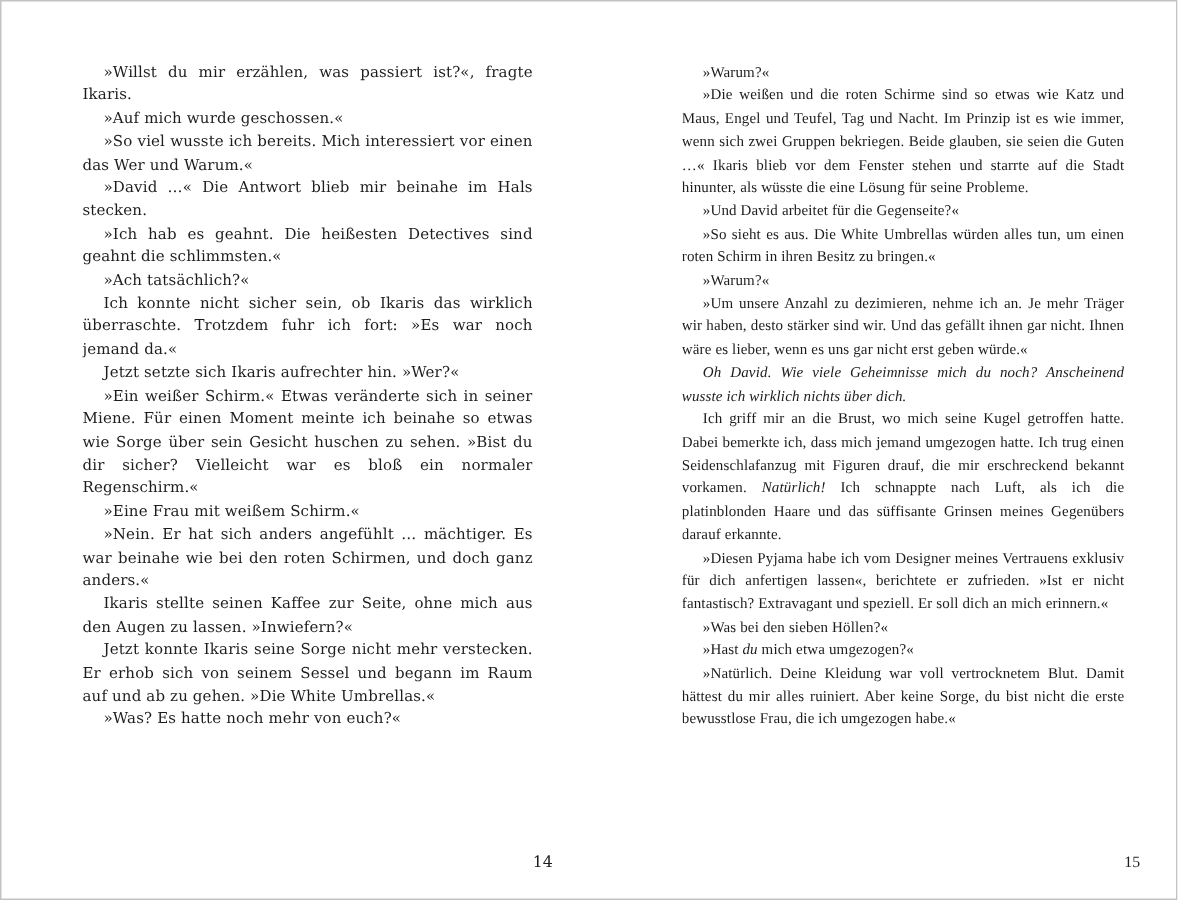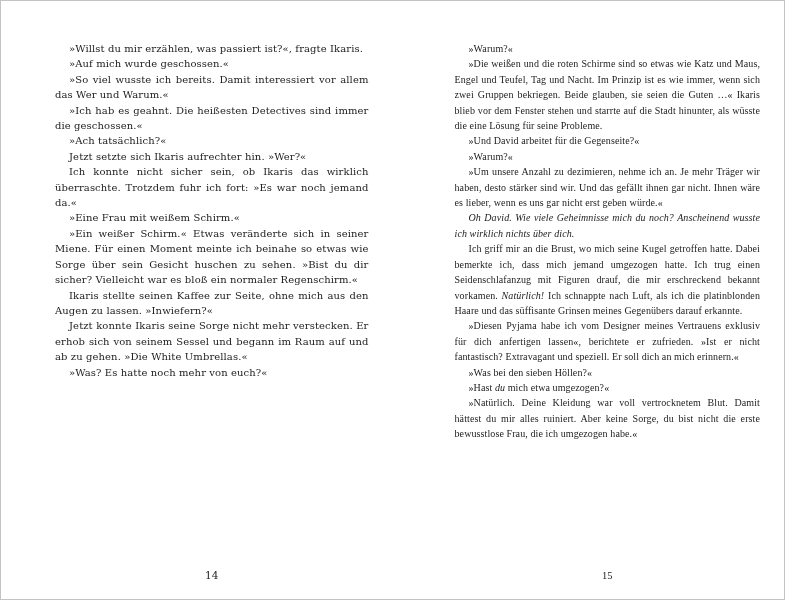--- a/index.html
+++ b/index.html
@@ -17,21 +17,21 @@
     font-family: "DejaVu Serif", "Liberation Serif", serif;
     color: #1c1c1c;
     overflow: hidden;
   }
   .page {
     position: relative;
     width: 50%;
     height: 100%;
     box-sizing: border-box;
     display: flex;
-    flex-direction: column;
+    flex-direction: row;
   }
   .page-left  { padding: 40px 24px 18px 54px; }
   .page-right { padding: 40px 24px 18px 62px; font-family: Liberation Serif, serif; }
   .text-column {
     text-align: justify;
     font-size: 10px;
     line-height: 15.4px;
     letter-spacing: 0.1px;
     max-height: 510px;
     overflow: hidden;
@@ -52,40 +52,43 @@
 </style>
 </head>
 <body>
 
 <div class="spread">
 
   <div class="page page-left">
     <div class="text-column" lang="de">
         <p class="para"><span>»Willst du mir erzählen, was passiert ist?«, fragte Ikaris.</span></p>
         <p class="para"><span>»Auf mich wurde geschossen.«</span></p>
-        <p class="para"><span>»So viel wusste ich bereits. Damit interessiert vor allem das Wer und Warum.«</span></p>
-        <p class="para"><span>»Ich hab es geahnt. Die heißesten Detectives sind immer die geschossen.«</span></p>
+        <p class="para"><span>»So viel wusste ich bereits. Mich interessiert vor einen das Wer und Warum.«</span></p>
+        <p class="para"><span>»David …« Die Antwort blieb mir beinahe im Hals stecken.</span></p>
+        <p class="para"><span>»Ich hab es geahnt. Die heißesten Detectives sind geahnt die schlimmsten.«</span></p>
         <p class="para"><span>»Ach tatsächlich?«</span></p>
+        <p class="para"><span>Ich konnte nicht sicher sein, ob Ikaris das wirklich überraschte. Trotzdem fuhr ich fort: »Es war noch jemand da.«</span></p>
         <p class="para"><span>Jetzt setzte sich Ikaris aufrechter hin. »Wer?«</span></p>
-        <p class="para"><span>Ich konnte nicht sicher sein, ob Ikaris das wirklich überraschte. Trotzdem fuhr ich fort: »Es war noch jemand da.«</span></p>
+        <p class="para"><span>»Ein weißer Schirm.« Etwas veränderte sich in seiner Miene. Für einen Moment meinte ich beinahe so etwas wie Sorge über sein Gesicht huschen zu sehen. »Bist du dir sicher? Vielleicht war es bloß ein normaler Regenschirm.«</span></p>
         <p class="para"><span>»Eine Frau mit weißem Schirm.«</span></p>
-        <p class="para"><span>»Ein weißer Schirm.« Etwas veränderte sich in seiner Miene. Für einen Moment meinte ich beinahe so etwas wie Sorge über sein Gesicht huschen zu sehen. »Bist du dir sicher? Vielleicht war es bloß ein normaler Regenschirm.«</span></p>
+        <p class="para"><span>»Nein. Er hat sich anders angefühlt … mächtiger. Es war beinahe wie bei den roten Schirmen, und doch ganz anders.«</span></p>
         <p class="para"><span>Ikaris stellte seinen Kaffee zur Seite, ohne mich aus den Augen zu lassen. »Inwiefern?«</span></p>
         <p class="para"><span>Jetzt konnte Ikaris seine Sorge nicht mehr verstecken. Er erhob sich von seinem Sessel und begann im Raum auf und ab zu gehen. »Die White Umbrellas.«</span></p>
         <p class="para"><span>»Was? Es hatte noch mehr von euch?«</span></p>
         <p class="para"></p>
       </div>
     <div class="page-number">14</div>
   </div>
 
   <div class="page page-right">
     <div class="text-column" lang="de">
         <p class="para"><span>»Warum?«</span></p>
         <p class="para"><span>»Die weißen und die roten Schirme sind so etwas wie Katz und Maus, Engel und Teufel, Tag und Nacht. Im Prinzip ist es wie immer, wenn sich zwei Gruppen bekriegen. Beide glauben, sie seien die Guten …« Ikaris blieb vor dem Fenster stehen und starrte auf die Stadt hinunter, als wüsste die eine Lösung für seine Probleme.</span></p>
         <p class="para"><span>»Und David arbeitet für die Gegenseite?«</span></p>
+        <p class="para"><span>»So sieht es aus. Die White Umbrellas würden alles tun, um einen roten Schirm in ihren Besitz zu bringen.«</span></p>
         <p class="para"><span>»Warum?«</span></p>
         <p class="para"><span>»Um unsere Anzahl zu dezimieren, nehme ich an. Je mehr Träger wir haben, desto stärker sind wir. Und das gefällt ihnen gar nicht. Ihnen wäre es lieber, wenn es uns gar nicht erst geben würde.«</span></p>
         <p class="para italic"><span>Oh David. Wie viele Geheimnisse mich du noch? Anscheinend wusste ich wirklich nichts über dich.</span></p>
         <p class="para"><span>Ich griff mir an die Brust, wo mich seine Kugel getroffen hatte. Dabei bemerkte ich, dass mich jemand umgezogen hatte. Ich trug einen Seidenschlafanzug mit Figuren drauf, die mir erschreckend bekannt vorkamen. </span><span class="italic">Natürlich!</span><span> Ich schnappte nach Luft, als ich die platinblonden Haare und das süffisante Grinsen meines Gegenübers darauf erkannte.</span></p>
         <p class="para"><span>»Diesen Pyjama habe ich vom Designer meines Vertrauens exklusiv für dich anfertigen lassen«, berichtete er zufrieden. »Ist er nicht fantastisch? Extravagant und speziell. Er soll dich an mich erinnern.«</span></p>
         <p class="para"><span>»Was bei den sieben Höllen?«</span></p>
         <p class="para"><span>»Hast </span><span class="italic">du</span><span> mich etwa umgezogen?«</span></p>
         <p class="para"><span>»Natürlich. Deine Kleidung war voll vertrocknetem Blut. Damit hättest du mir alles ruiniert. Aber keine Sorge, du bist nicht die erste bewusstlose Frau, die ich umgezogen habe.«</span></p>
       </div>
     <div class="page-number">15</div>

